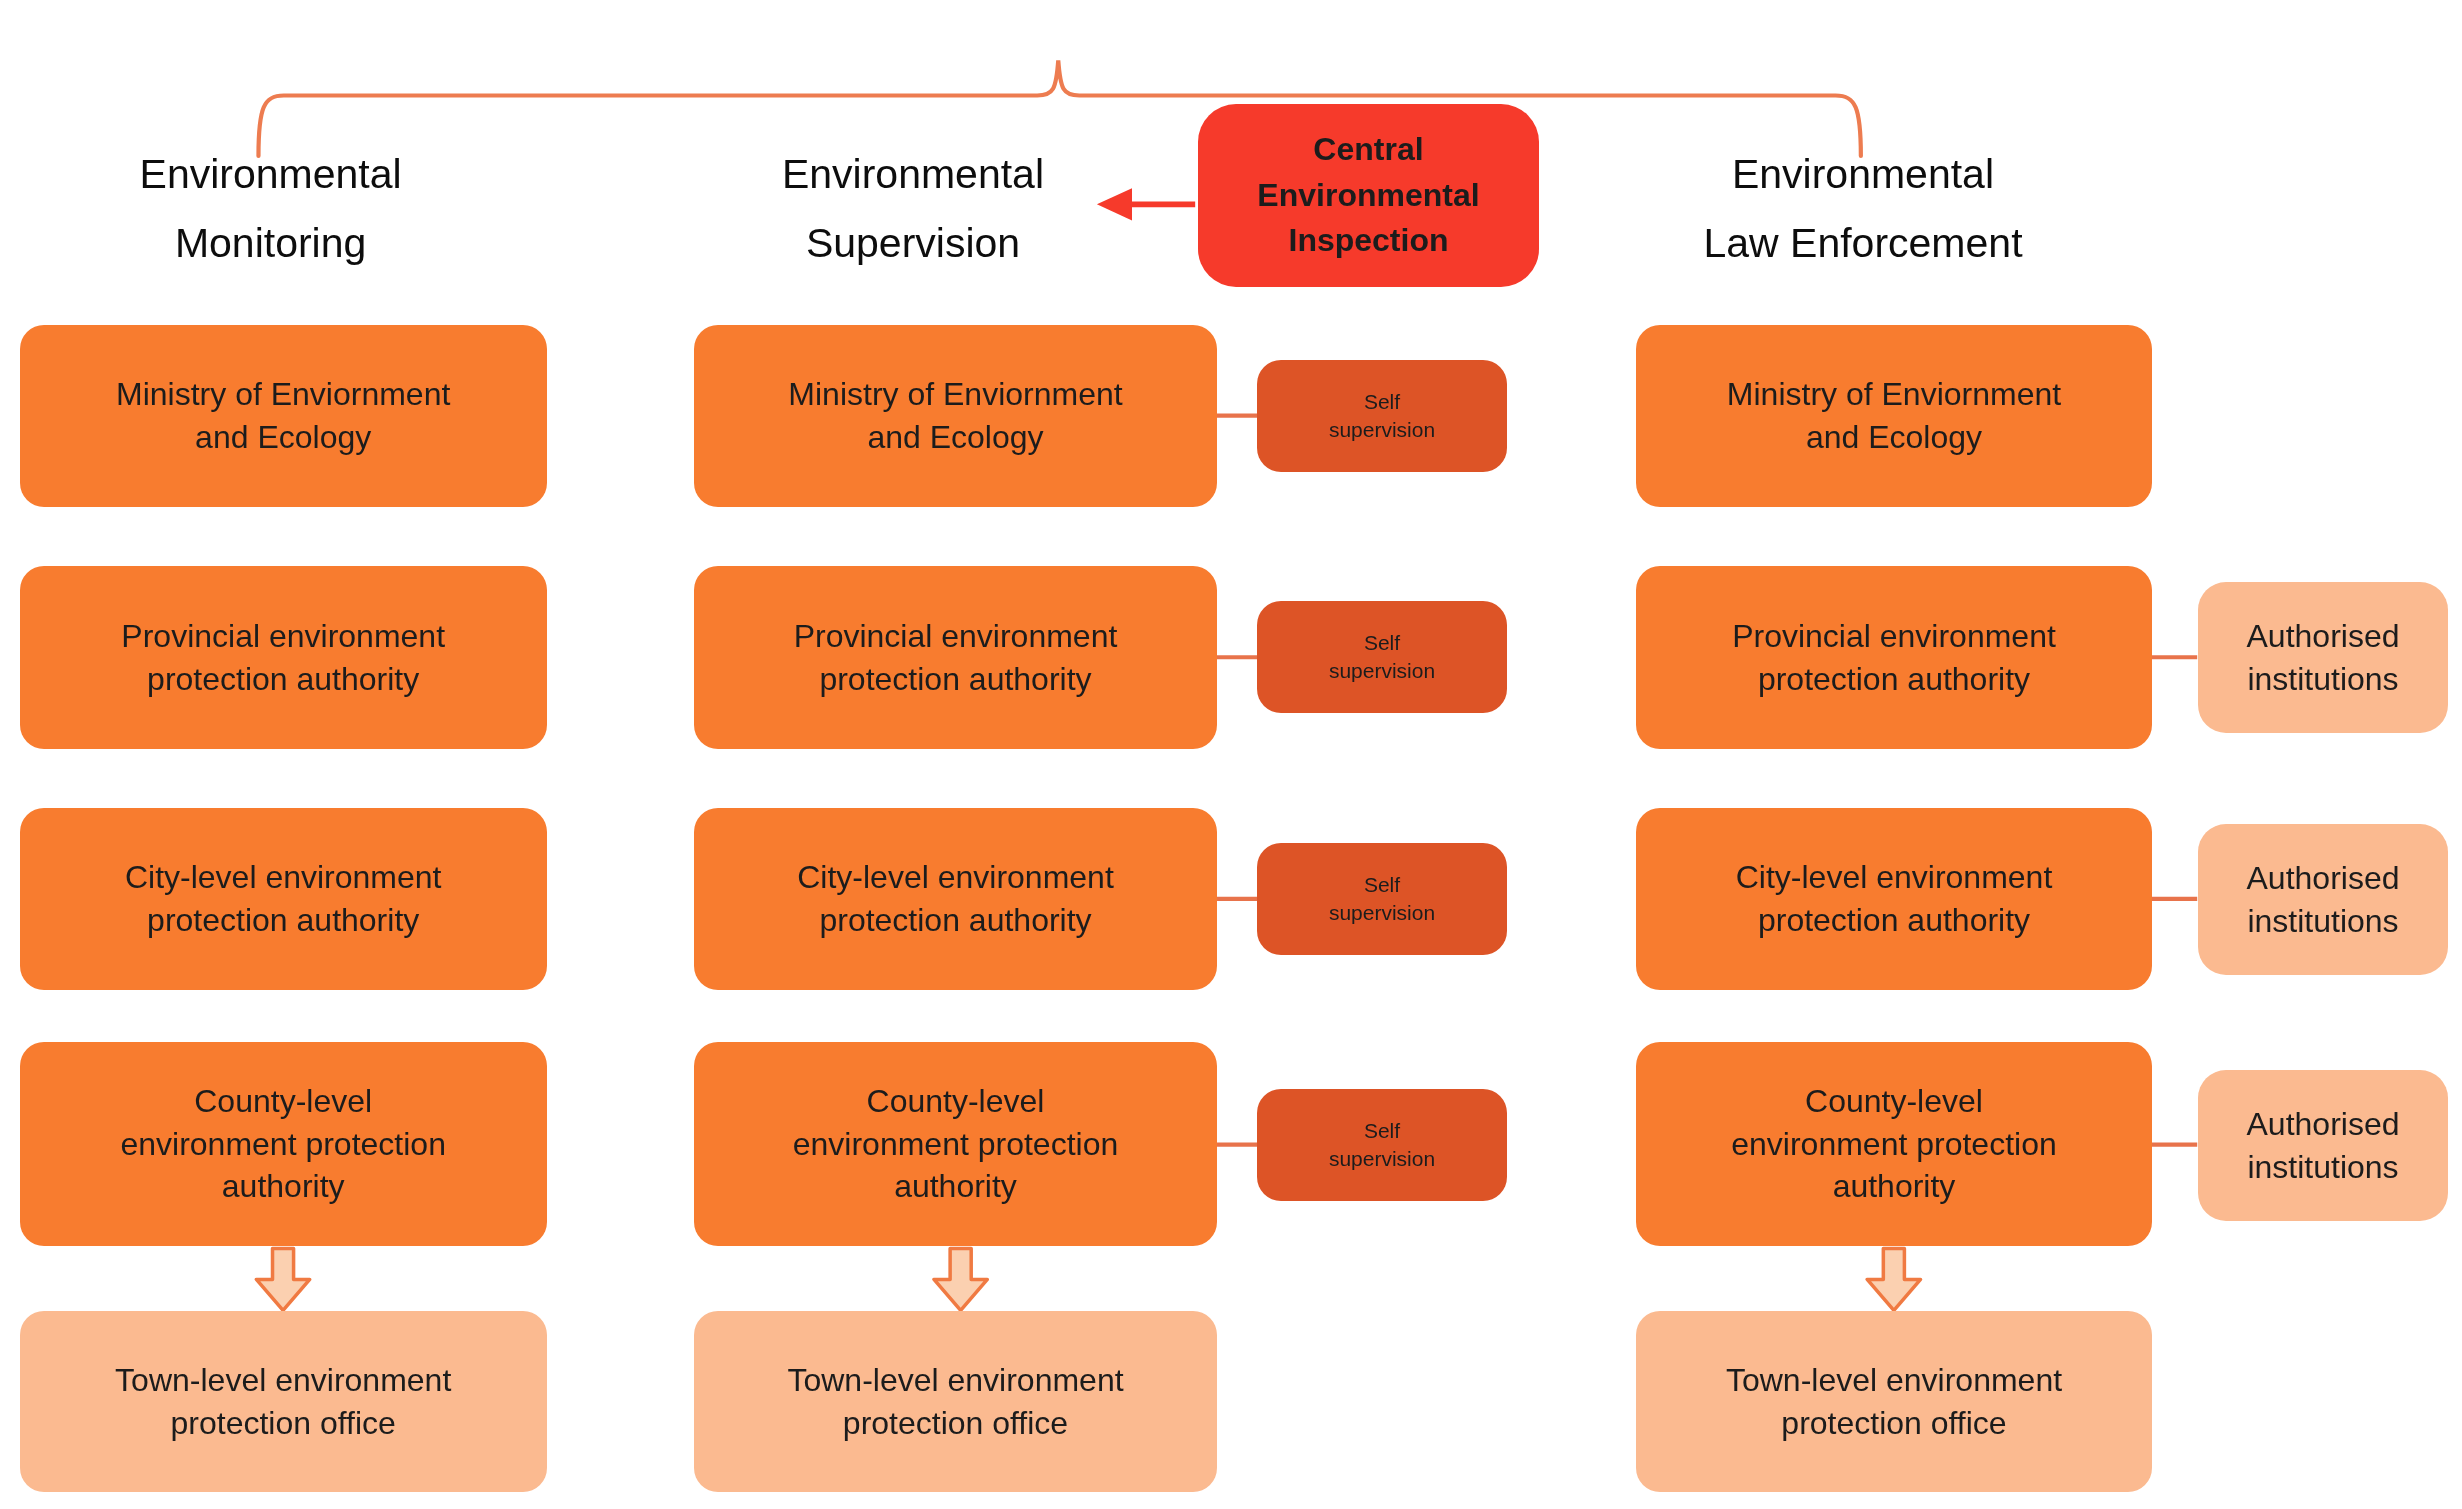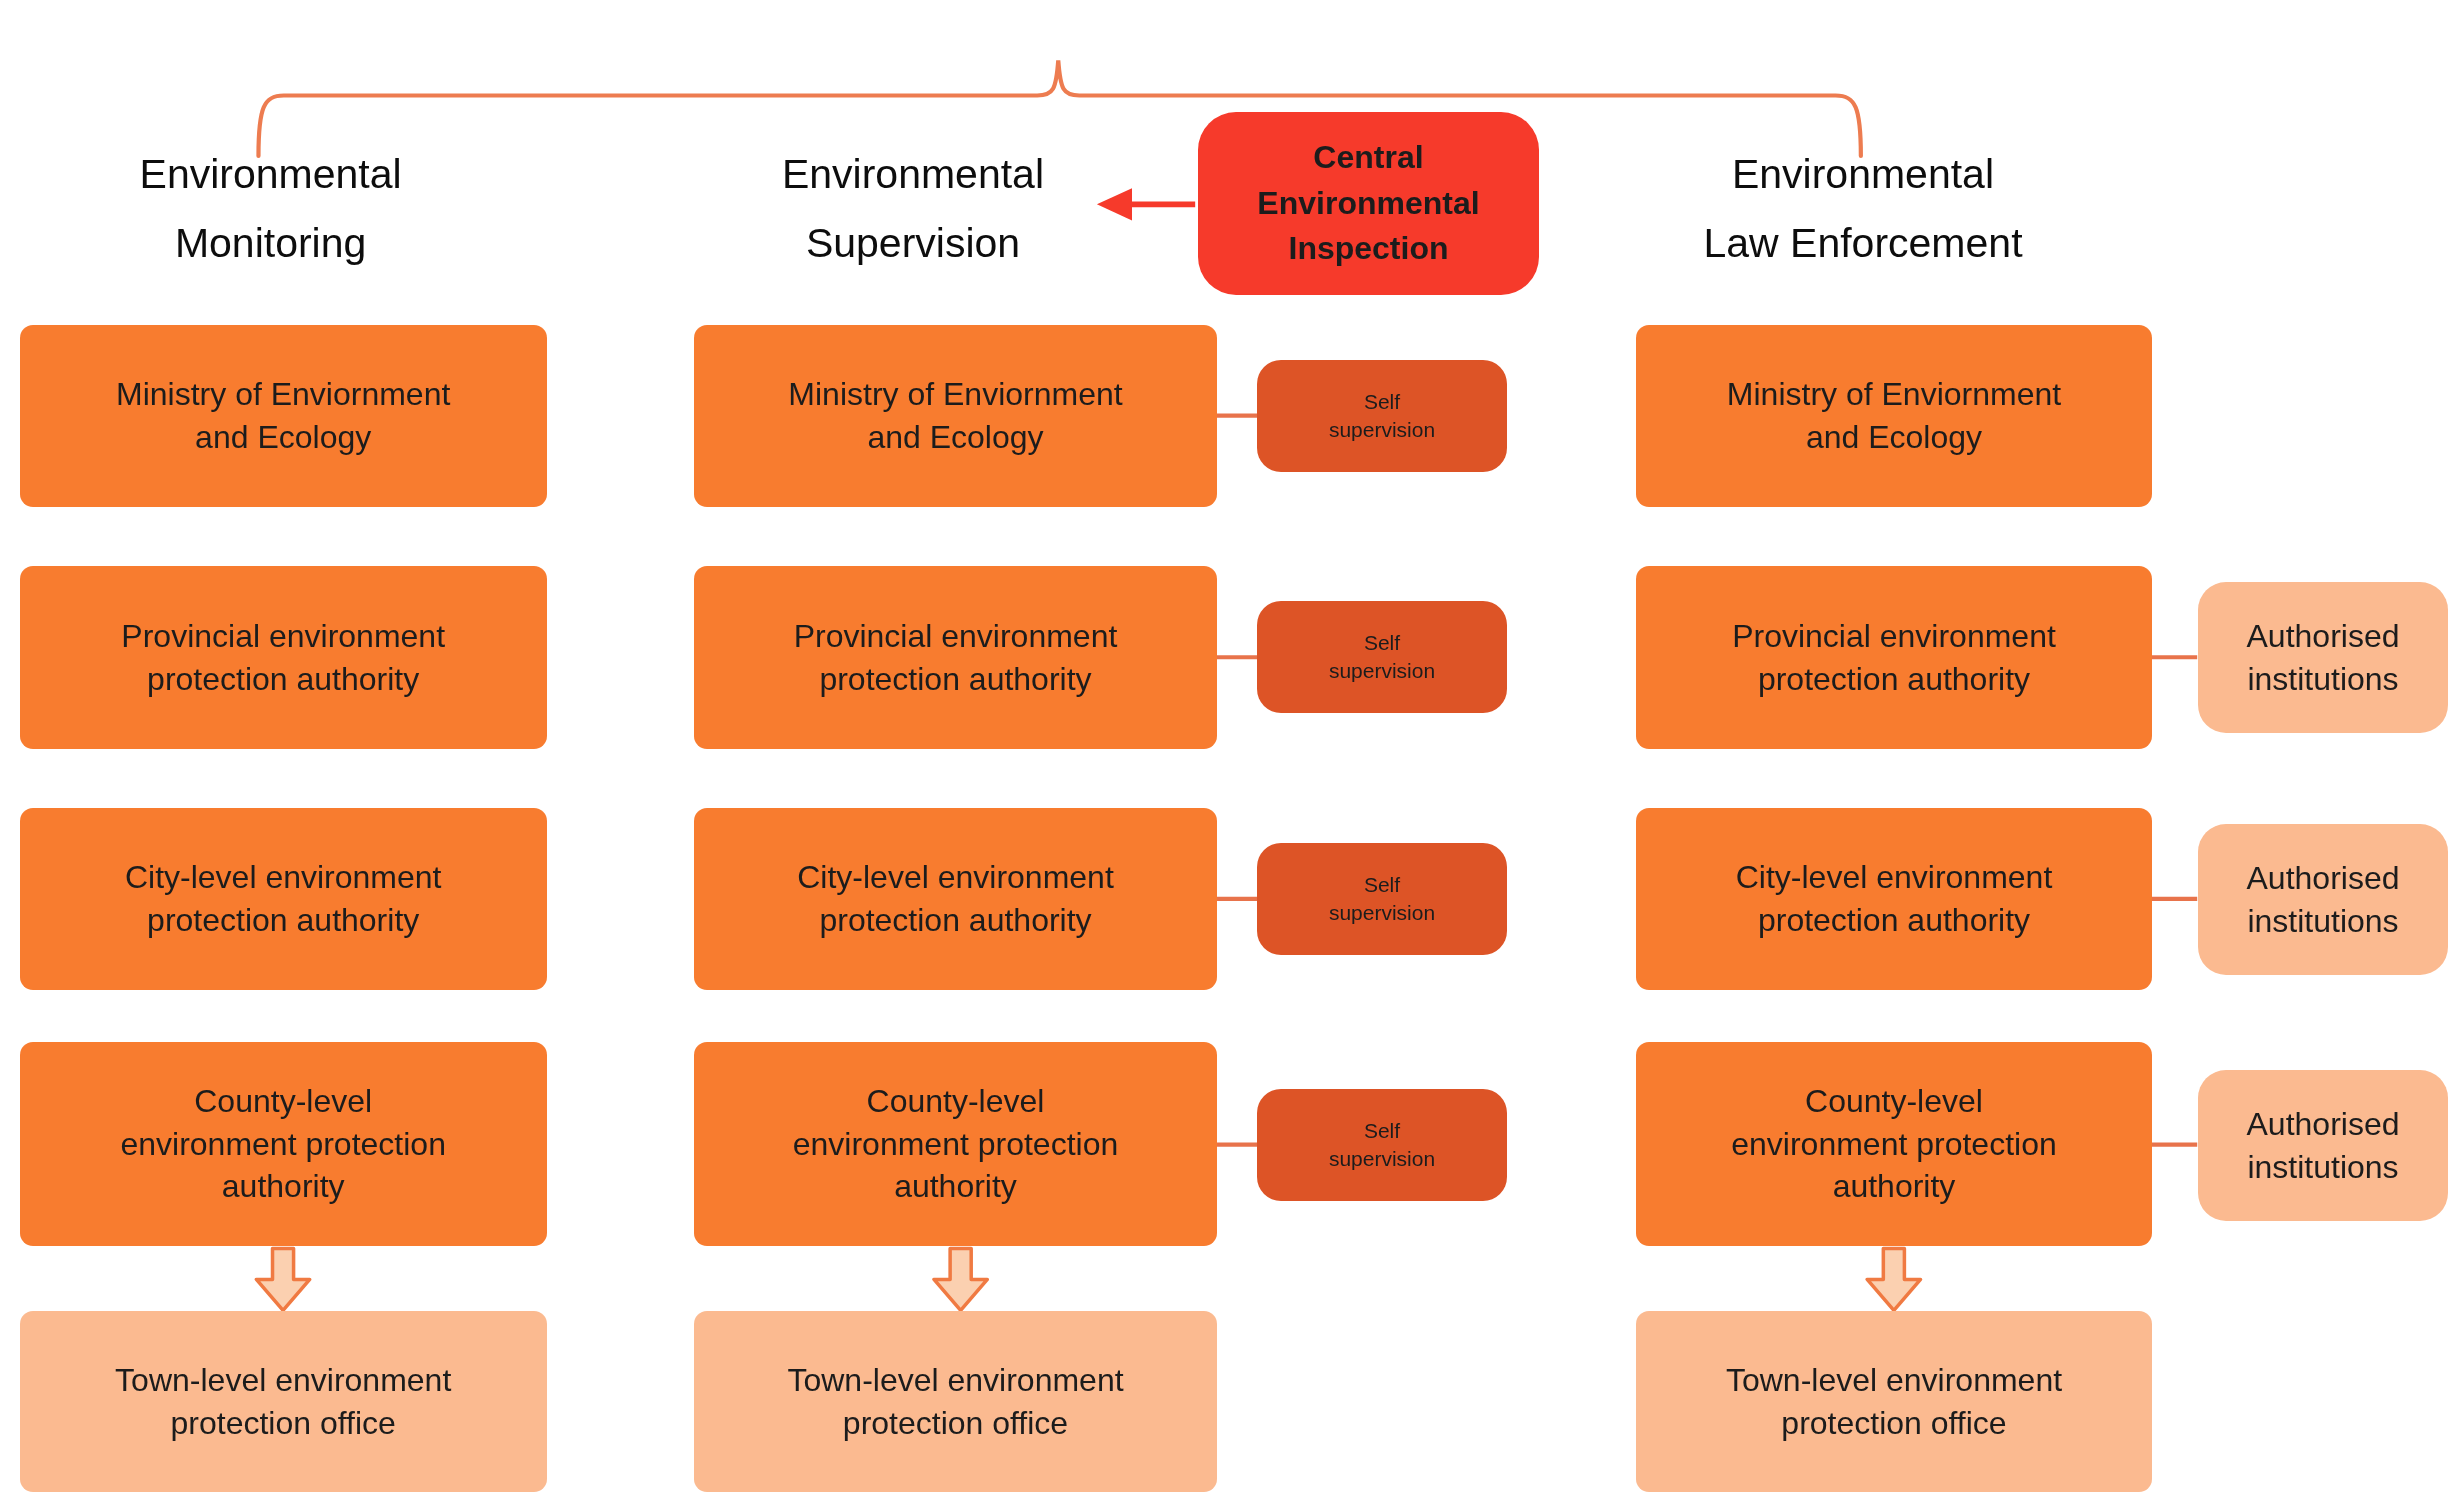--- a/index.html
+++ b/index.html
@@ -30,21 +30,21 @@
   .box{
     position:absolute;
     display:flex;
     align-items:center;
     justify-content:center;
     text-align:center;
     white-space:pre-line;
     font-size:32px;
     line-height:1.33;
     color:var(--text-dark,#1c1c1c);
-    border-radius:13px;
+    border-radius:24px;
     padding:7px 21px;
     box-sizing:border-box;
   }
   .box.orange{background:var(--box-orange,#F87C2F);}
   .box.peach{background:var(--box-peach,#FBBA90);}
   .box.dark{
     background:var(--box-dark-orange,#DD5426);
     border-radius:24px;
     font-size:21px;
   }
@@ -112,21 +112,21 @@
   </svg>
 
 
   <div class="col-header" style="left:24.6px;top:140px;">Environmental
 Monitoring</div>
   <div class="col-header" style="left:667px;top:140px;">Environmental
 Supervision</div>
   <div class="col-header" style="left:1617px;top:140px;">Environmental
 Law Enforcement</div>
 
-  <div class="box red" style="left:1198px;top:112px;width:341px;height:183px;">Central
+  <div class="box red" style="left:1198px;top:104px;width:341px;height:183px;">Central
 Environmental
 Inspection</div>
 
   <div class="box orange" style="left:19.7px;top:325px;width:527px;height:182px;">Ministry of Enviornment
 and Ecology</div>
   <div class="box orange" style="left:19.7px;top:566px;width:527px;height:183px;">Provincial environment
 protection authority</div>
   <div class="box orange" style="left:19.7px;top:808px;width:527px;height:182px;">City-level environment
 protection authority</div>
   <div class="box orange" style="left:19.7px;top:1042px;width:527px;height:204px;">County-level

